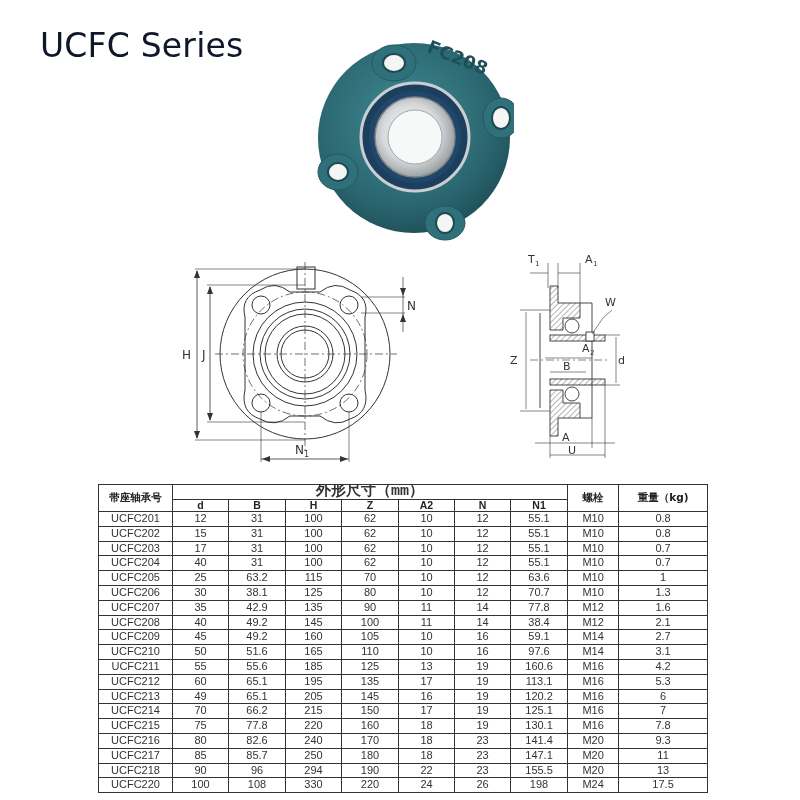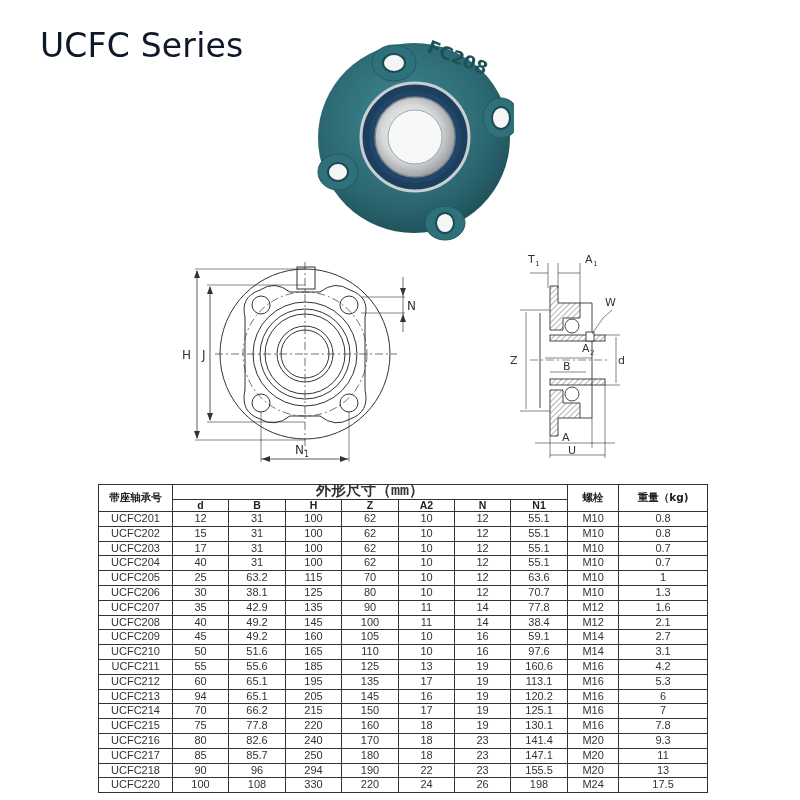--- a/index.html
+++ b/index.html
@@ -355,21 +355,21 @@
         <td>195</td>
         <td>135</td>
         <td>17</td>
         <td>19</td>
         <td>113.1</td>
         <td>M16</td>
         <td>5.3</td>
       </tr>
       <tr>
         <td>UCFC213</td>
-        <td>94</td>
+        <td>49</td>
         <td>65.1</td>
         <td>205</td>
         <td>145</td>
         <td>16</td>
         <td>19</td>
         <td>120.2</td>
         <td>M16</td>
         <td>6</td>
       </tr>
       <tr>

